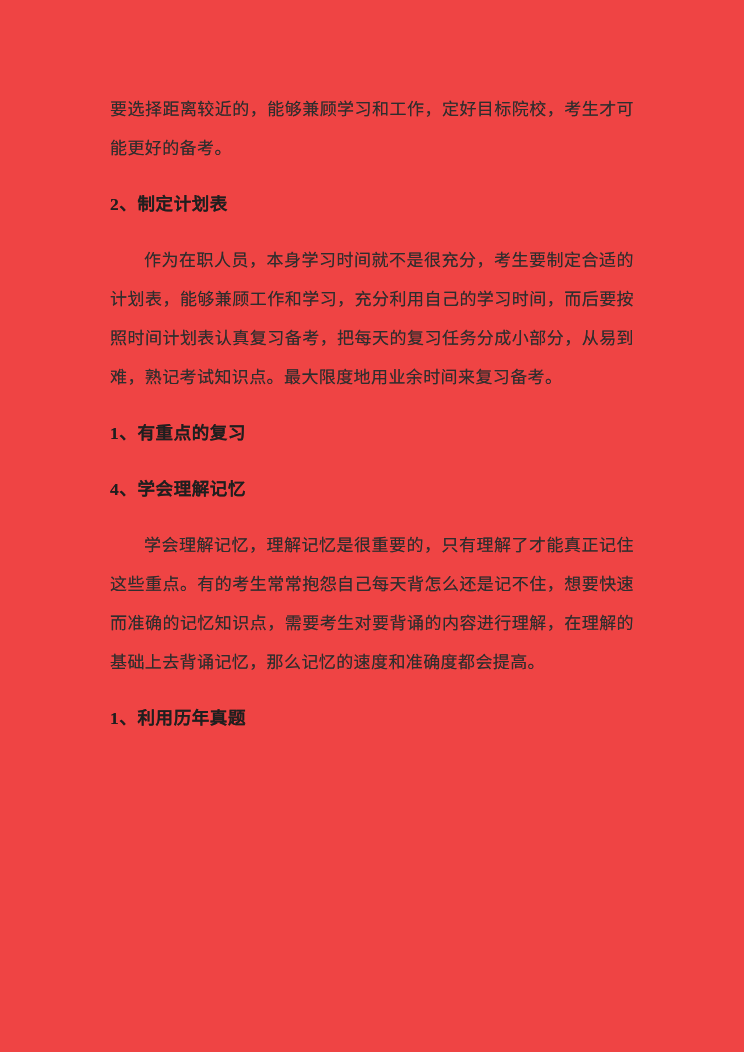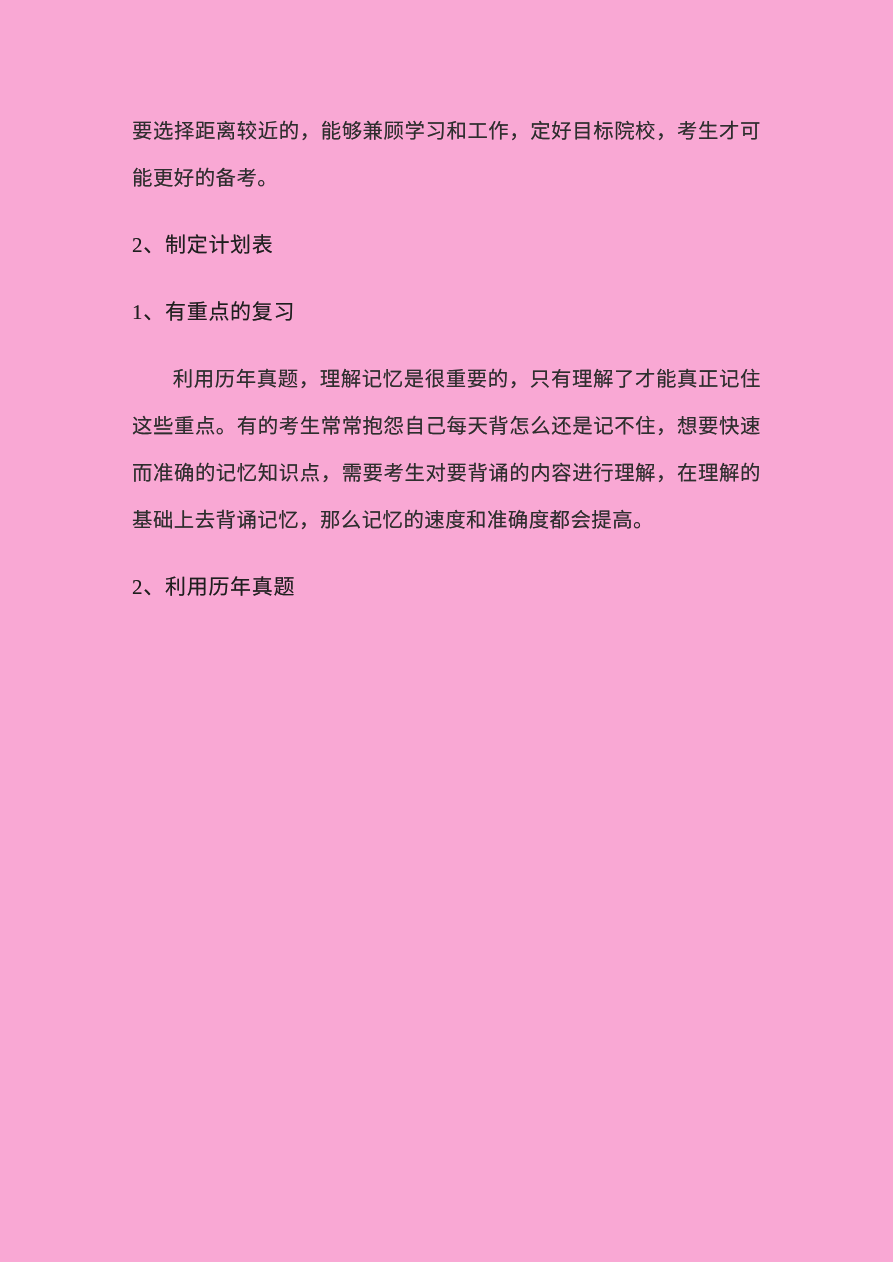--- a/index.html
+++ b/index.html
@@ -11,56 +11,58 @@
     width: 744px;
     height: 1052px;
     overflow: hidden;
     font-family: "Liberation Serif", "DejaVu Serif", serif;
   }
   .page {
     box-sizing: border-box;
     width: 744px;
     height: 1052px;
     padding: 90px 110px 0 110px;
-    background: #f9a8d4;
+    background: #ef4444;
     color: #2b2b2b;
   }
   .para {
     margin: 0;
     font-size: 17px;
     line-height: 39px;
     text-align: justify;
     letter-spacing: 0.4px;
     color: #2e2e2e;
     
     text-shadow: 0 0 0.4px rgba(40,40,40,0.55);
   }
   .para.indent {
     text-indent: 2em;
   }
   .heading {
     margin: 17px 0;
     font-size: 17.5px;
     line-height: 39px;
-    font-weight: normal;
+    font-weight: bold;
     letter-spacing: 0.6px;
     color: #1f1f1f;
     text-align: left;
     text-shadow: 0 0 0.4px rgba(20,20,20,0.55);
   }
 </style>
 </head>
 <body>
 
 <main class="page">
   <p class="para">要选择距离较近的，能够兼顾学习和工作，定好目标院校，考生才可能更好的备考。</p>
 
   <h2 class="heading">2、制定计划表</h2>
 
+  <p class="para indent">作为在职人员，本身学习时间就不是很充分，考生要制定合适的计划表，能够兼顾工作和学习，充分利用自己的学习时间，而后要按照时间计划表认真复习备考，把每天的复习任务分成小部分，从易到难，熟记考试知识点。最大限度地用业余时间来复习备考。</p>
 
   <h2 class="heading">1、有重点的复习</h2>
 
 
+  <h2 class="heading">4、学会理解记忆</h2>
 
-  <p class="para indent">利用历年真题，理解记忆是很重要的，只有理解了才能真正记住这些重点。有的考生常常抱怨自己每天背怎么还是记不住，想要快速而准确的记忆知识点，需要考生对要背诵的内容进行理解，在理解的基础上去背诵记忆，那么记忆的速度和准确度都会提高。</p>
+  <p class="para indent">学会理解记忆，理解记忆是很重要的，只有理解了才能真正记住这些重点。有的考生常常抱怨自己每天背怎么还是记不住，想要快速而准确的记忆知识点，需要考生对要背诵的内容进行理解，在理解的基础上去背诵记忆，那么记忆的速度和准确度都会提高。</p>
 
-  <h2 class="heading">2、利用历年真题</h2>
+  <h2 class="heading">1、利用历年真题</h2>
 </main>
 
 </body></html>

